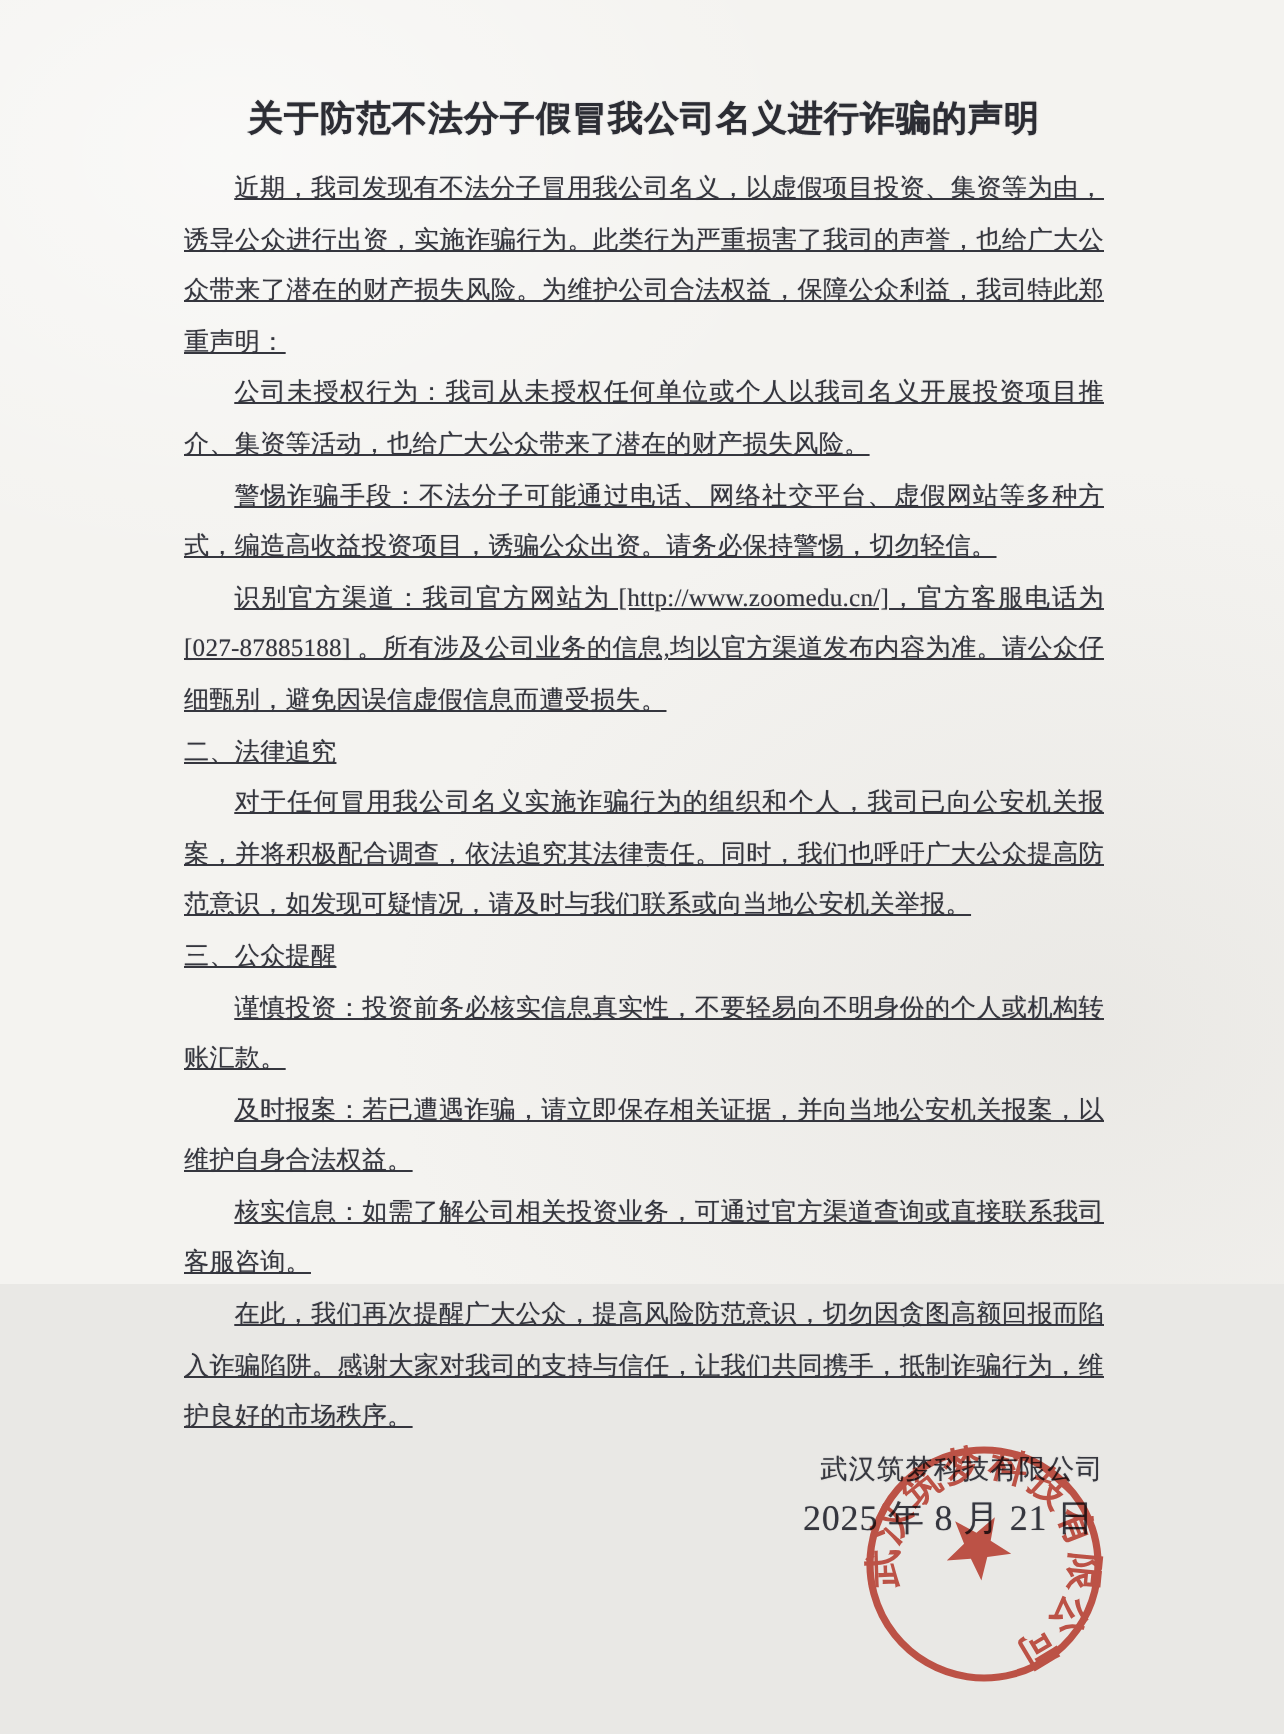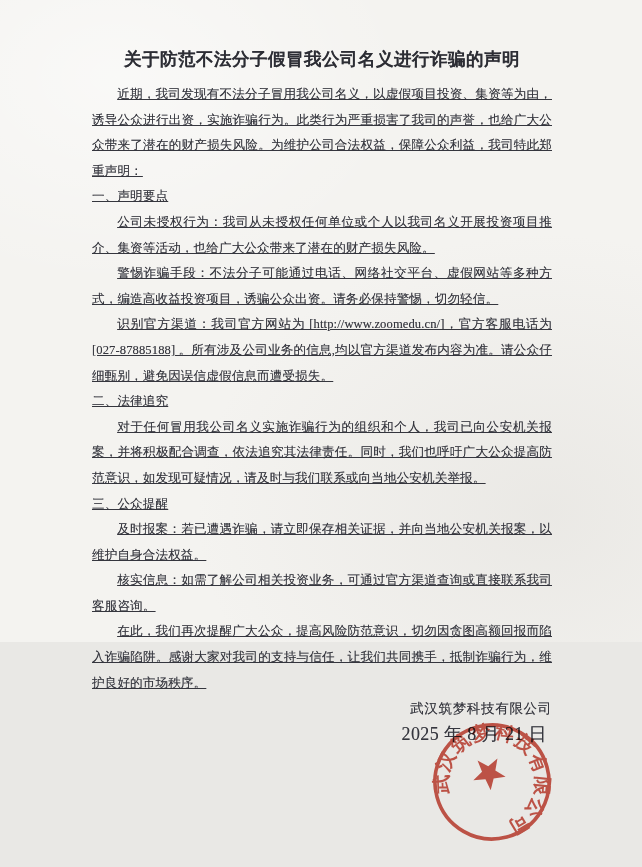--- a/index.html
+++ b/index.html
@@ -74,27 +74,27 @@
 </style>
 </head>
 <body>
 
 <div class="page">
 
   <h1 class="title">关于防范不法分子假冒我公司名义进行诈骗的声明</h1>
 
   <div id="paragraphs">
       <div class="para body">近期，我司发现有不法分子冒用我公司名义，以虚假项目投资、集资等为由，诱导公众进行出资，实施诈骗行为。此类行为严重损害了我司的声誉，也给广大公众带来了潜在的财产损失风险。为维护公司合法权益，保障公众利益，我司特此郑重声明：</div>
-      <div class="para heading">一、声明要点</div>
       <div class="para body">公司未授权行为：我司从未授权任何单位或个人以我司名义开展投资项目推介、集资等活动，也给广大公众带来了潜在的财产损失风险。</div>
       <div class="para body">警惕诈骗手段：不法分子可能通过电话、网络社交平台、虚假网站等多种方式，编造高收益投资项目，诱骗公众出资。请务必保持警惕，切勿轻信。</div>
       <div class="para body">识别官方渠道：我司官方网站为 [http://www.zoomedu.cn/]，官方客服电话为 [027-87885188] 。所有涉及公司业务的信息,均以官方渠道发布内容为准。请公众仔细甄别，避免因误信虚假信息而遭受损失。</div>
       <div class="para heading">二、法律追究</div>
       <div class="para body">对于任何冒用我公司名义实施诈骗行为的组织和个人，我司已向公安机关报案，并将积极配合调查，依法追究其法律责任。同时，我们也呼吁广大公众提高防范意识，如发现可疑情况，请及时与我们联系或向当地公安机关举报。</div>
       <div class="para heading">三、公众提醒</div>
+      <div class="para body">谨慎投资：投资前务必核实信息真实性，不要轻易向不明身份的个人或机构转账汇款。</div>
       <div class="para body">及时报案：若已遭遇诈骗，请立即保存相关证据，并向当地公安机关报案，以维护自身合法权益。</div>
       <div class="para body">核实信息：如需了解公司相关投资业务，可通过官方渠道查询或直接联系我司客服咨询。</div>
       <div class="para body">在此，我们再次提醒广大公众，提高风险防范意识，切勿因贪图高额回报而陷入诈骗陷阱。感谢大家对我司的支持与信任，让我们共同携手，抵制诈骗行为，维护良好的市场秩序。</div>
     </div>
 
   <div class="signature">
     <div class="sig-company">武汉筑梦科技有限公司</div>
     <div class="sig-date">2025 年 8 月 21 日</div>
   </div>
 

